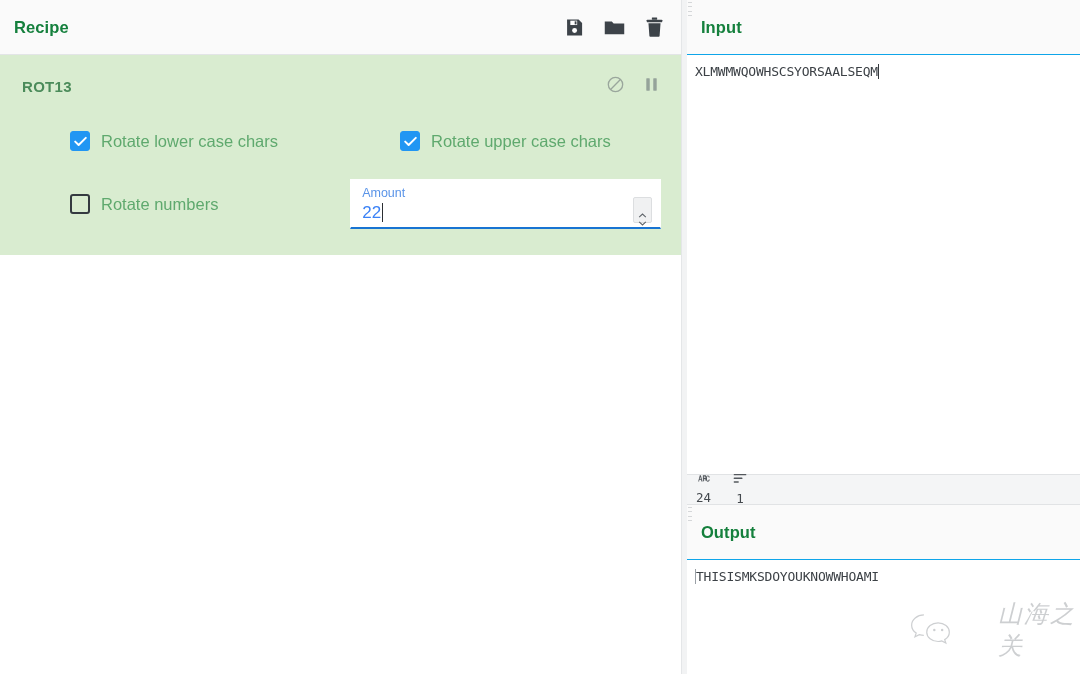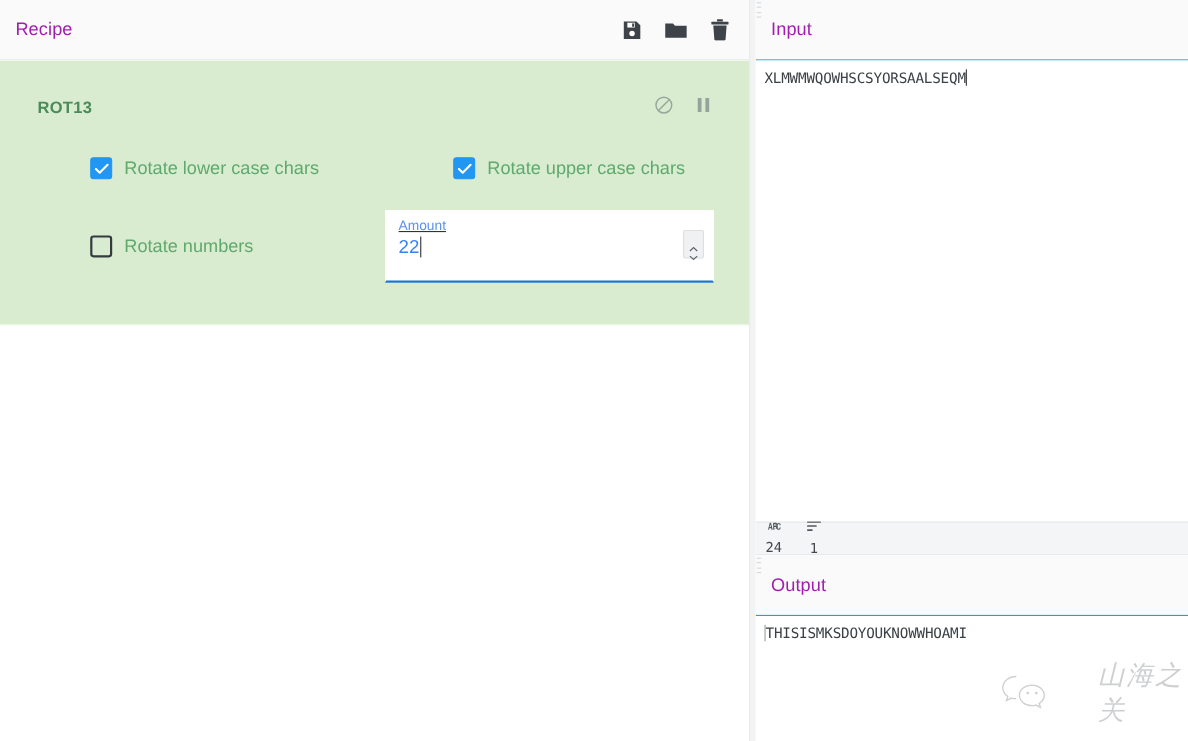--- a/index.html
+++ b/index.html
@@ -39,22 +39,22 @@
     min-height: 55px;
     background: #fafafa;
     border-bottom: 1px solid #e3e5e7;
     display: flex;
     align-items: center;
     padding: 0 16px 0 14px;
     box-sizing: border-box;
   }
   .pane-title {
     font-size: 16.5px;
-    font-weight: normal;
-    color: #a21caf;
+    font-weight: bold;
+    color: #15803d;
     letter-spacing: .1px;
     flex: 1;
   }
   .header-controls {
     display: flex;
     align-items: center;
     gap: 18px;
   }
   .hdr-icon {
     width: 22px;
@@ -68,21 +68,21 @@
   .hdr-icon svg { display:block; }
 
   
   .op-list {
     flex: 1;
     overflow: hidden;
     background: #ffffff;
   }
   .operation {
     background: #d9ecd0;
-    padding: 16px;
+    padding: 4px;
     border-bottom: 1px solid #ffffff;
   }
   .op-title-row {
     display: flex;
     align-items: center;
     height: 54px;
     padding: 0 16px 0 18px;
     box-sizing: border-box;
   }
   .op-name {
@@ -153,22 +153,21 @@
 
   
   .number-arg {
     position: relative;
     width: 362px;
     background: #ffffff;
     border: 1px solid #ffffff;
     border-bottom: 2px solid #1874d2;
     box-sizing: border-box;
     padding: 6px 10px 3px 11px;
-    height: 66px;
-    text-decoration: underline;
+    height: 50px;
   }
   .number-arg .flabel {
     font-size: 12.5px;
     color: #5a94e8;
     line-height: 15px;
     display: block;
   }
   .number-arg .fvalue {
     font-size: 17px;
     color: #3b82f6;

